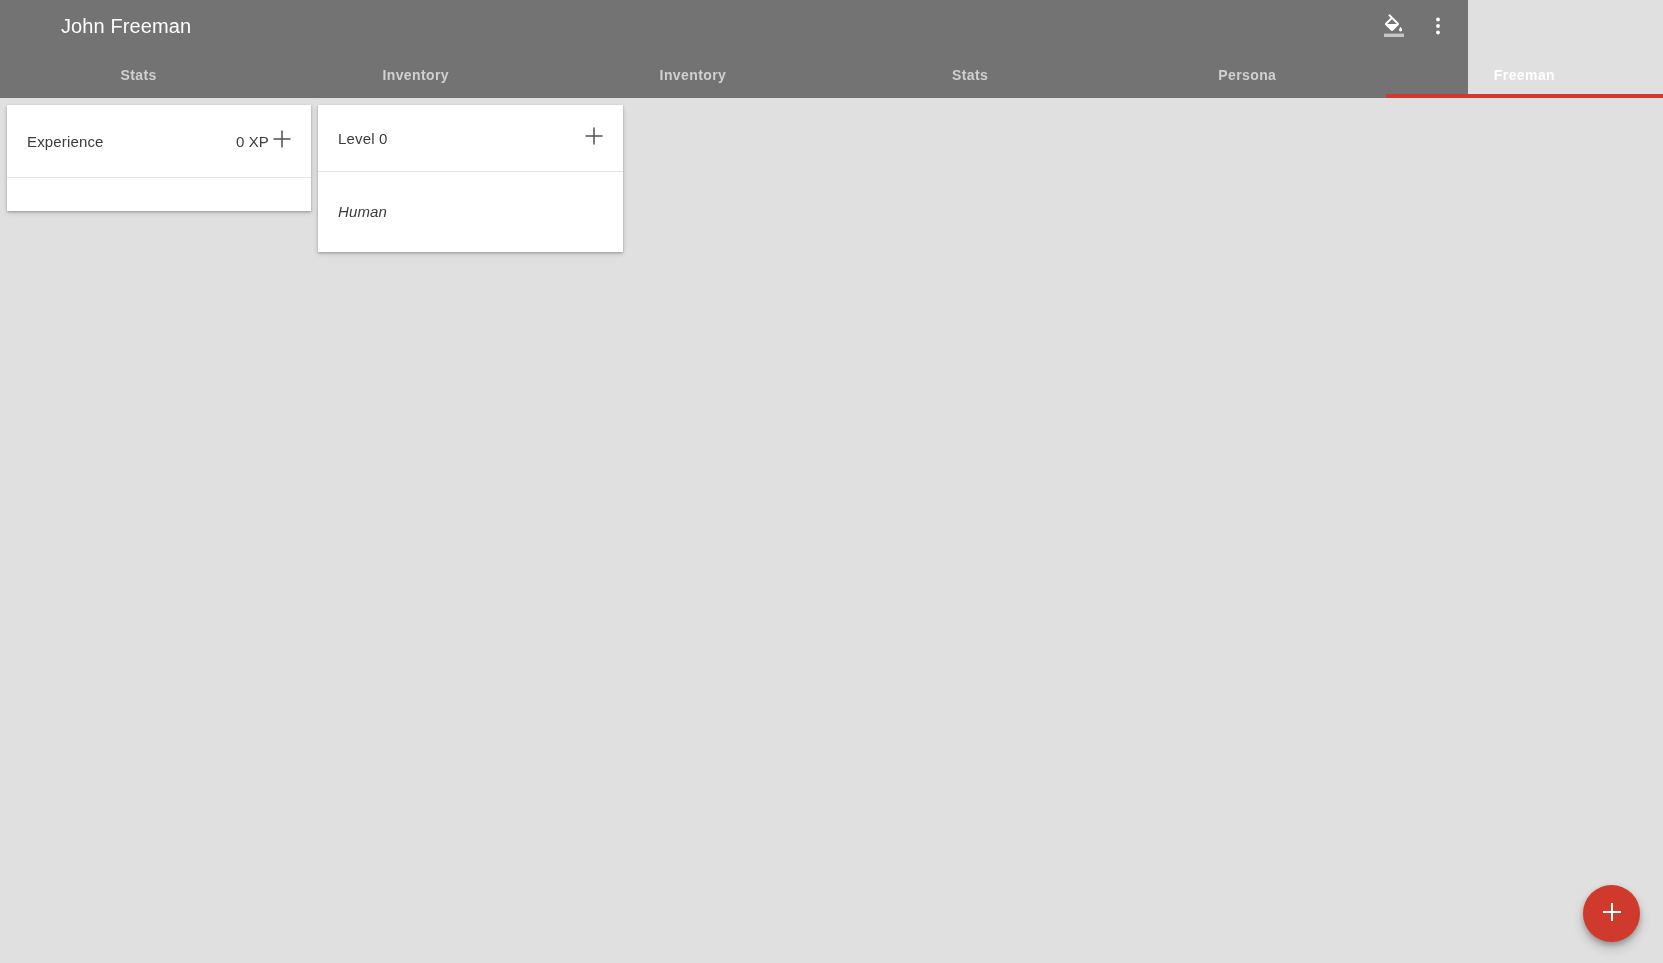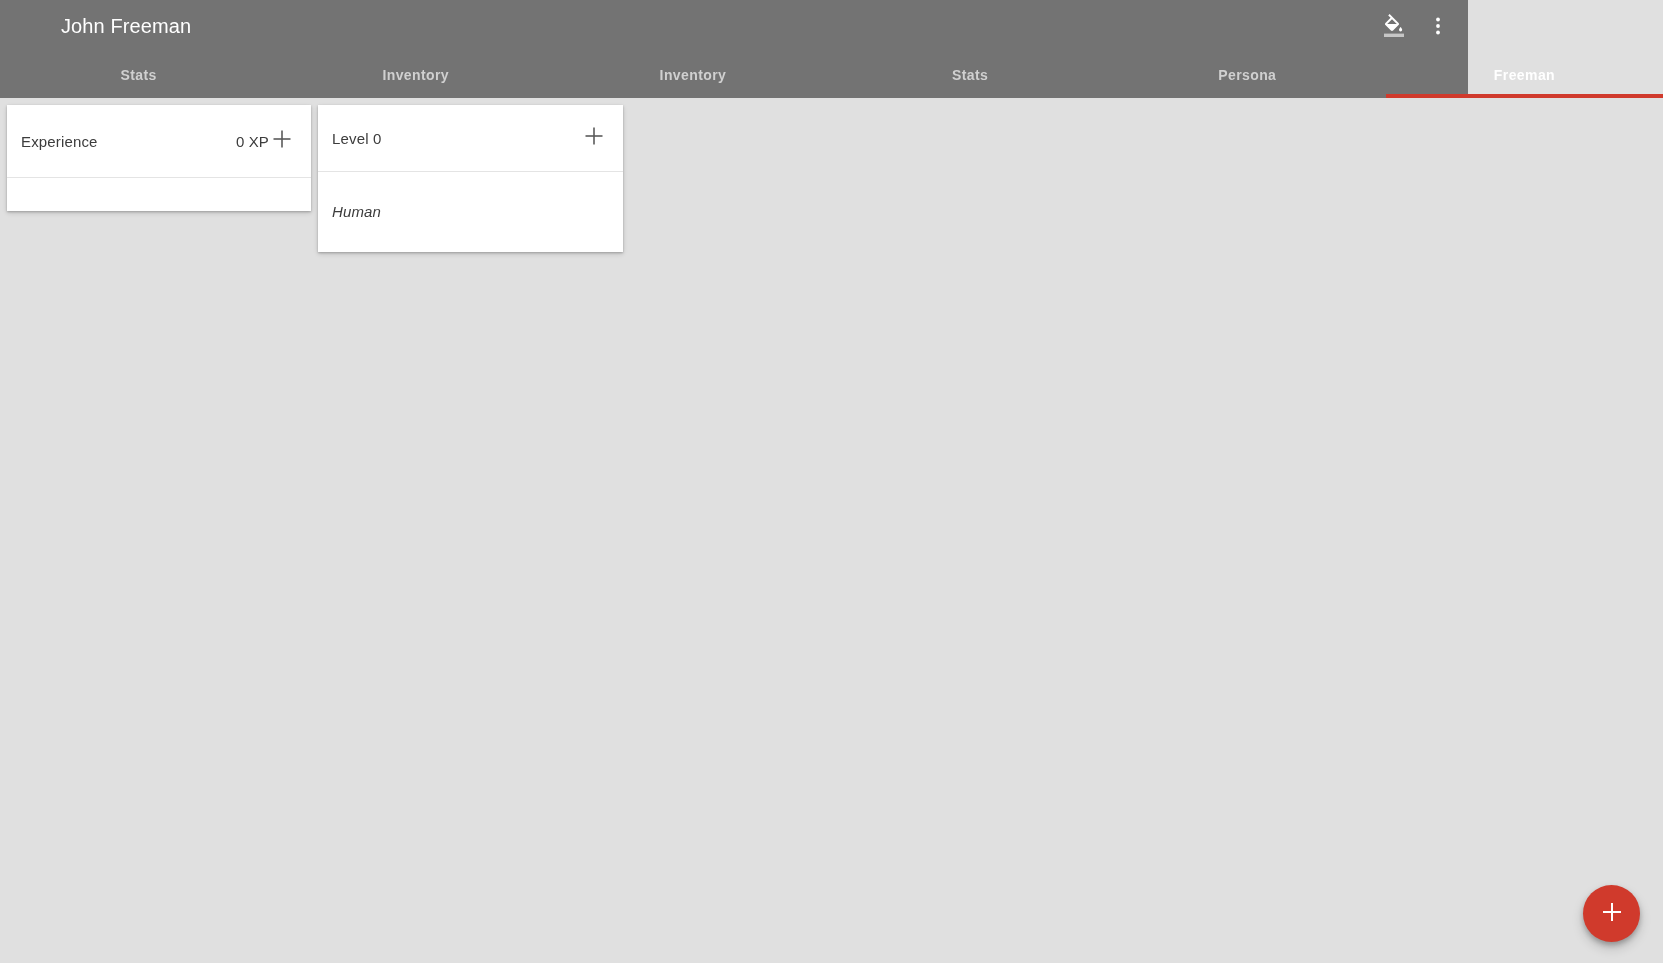--- a/index.html
+++ b/index.html
@@ -142,20 +142,21 @@
 
   .card-row.divided {
     border-top: 1px solid #e4e4e4;
   }
 
   .row-title {
     font-size: 15px;
     color: #3c3c3c;
     letter-spacing: 0.15px;
     white-space: nowrap;
+    margin-left: 6px;
   }
 
   .row-spacer { flex: 1 1 auto; }
 
   .row-value {
     font-size: 15px;
     color: #3c3c3c;
     letter-spacing: 0.15px;
     white-space: nowrap;
   }

